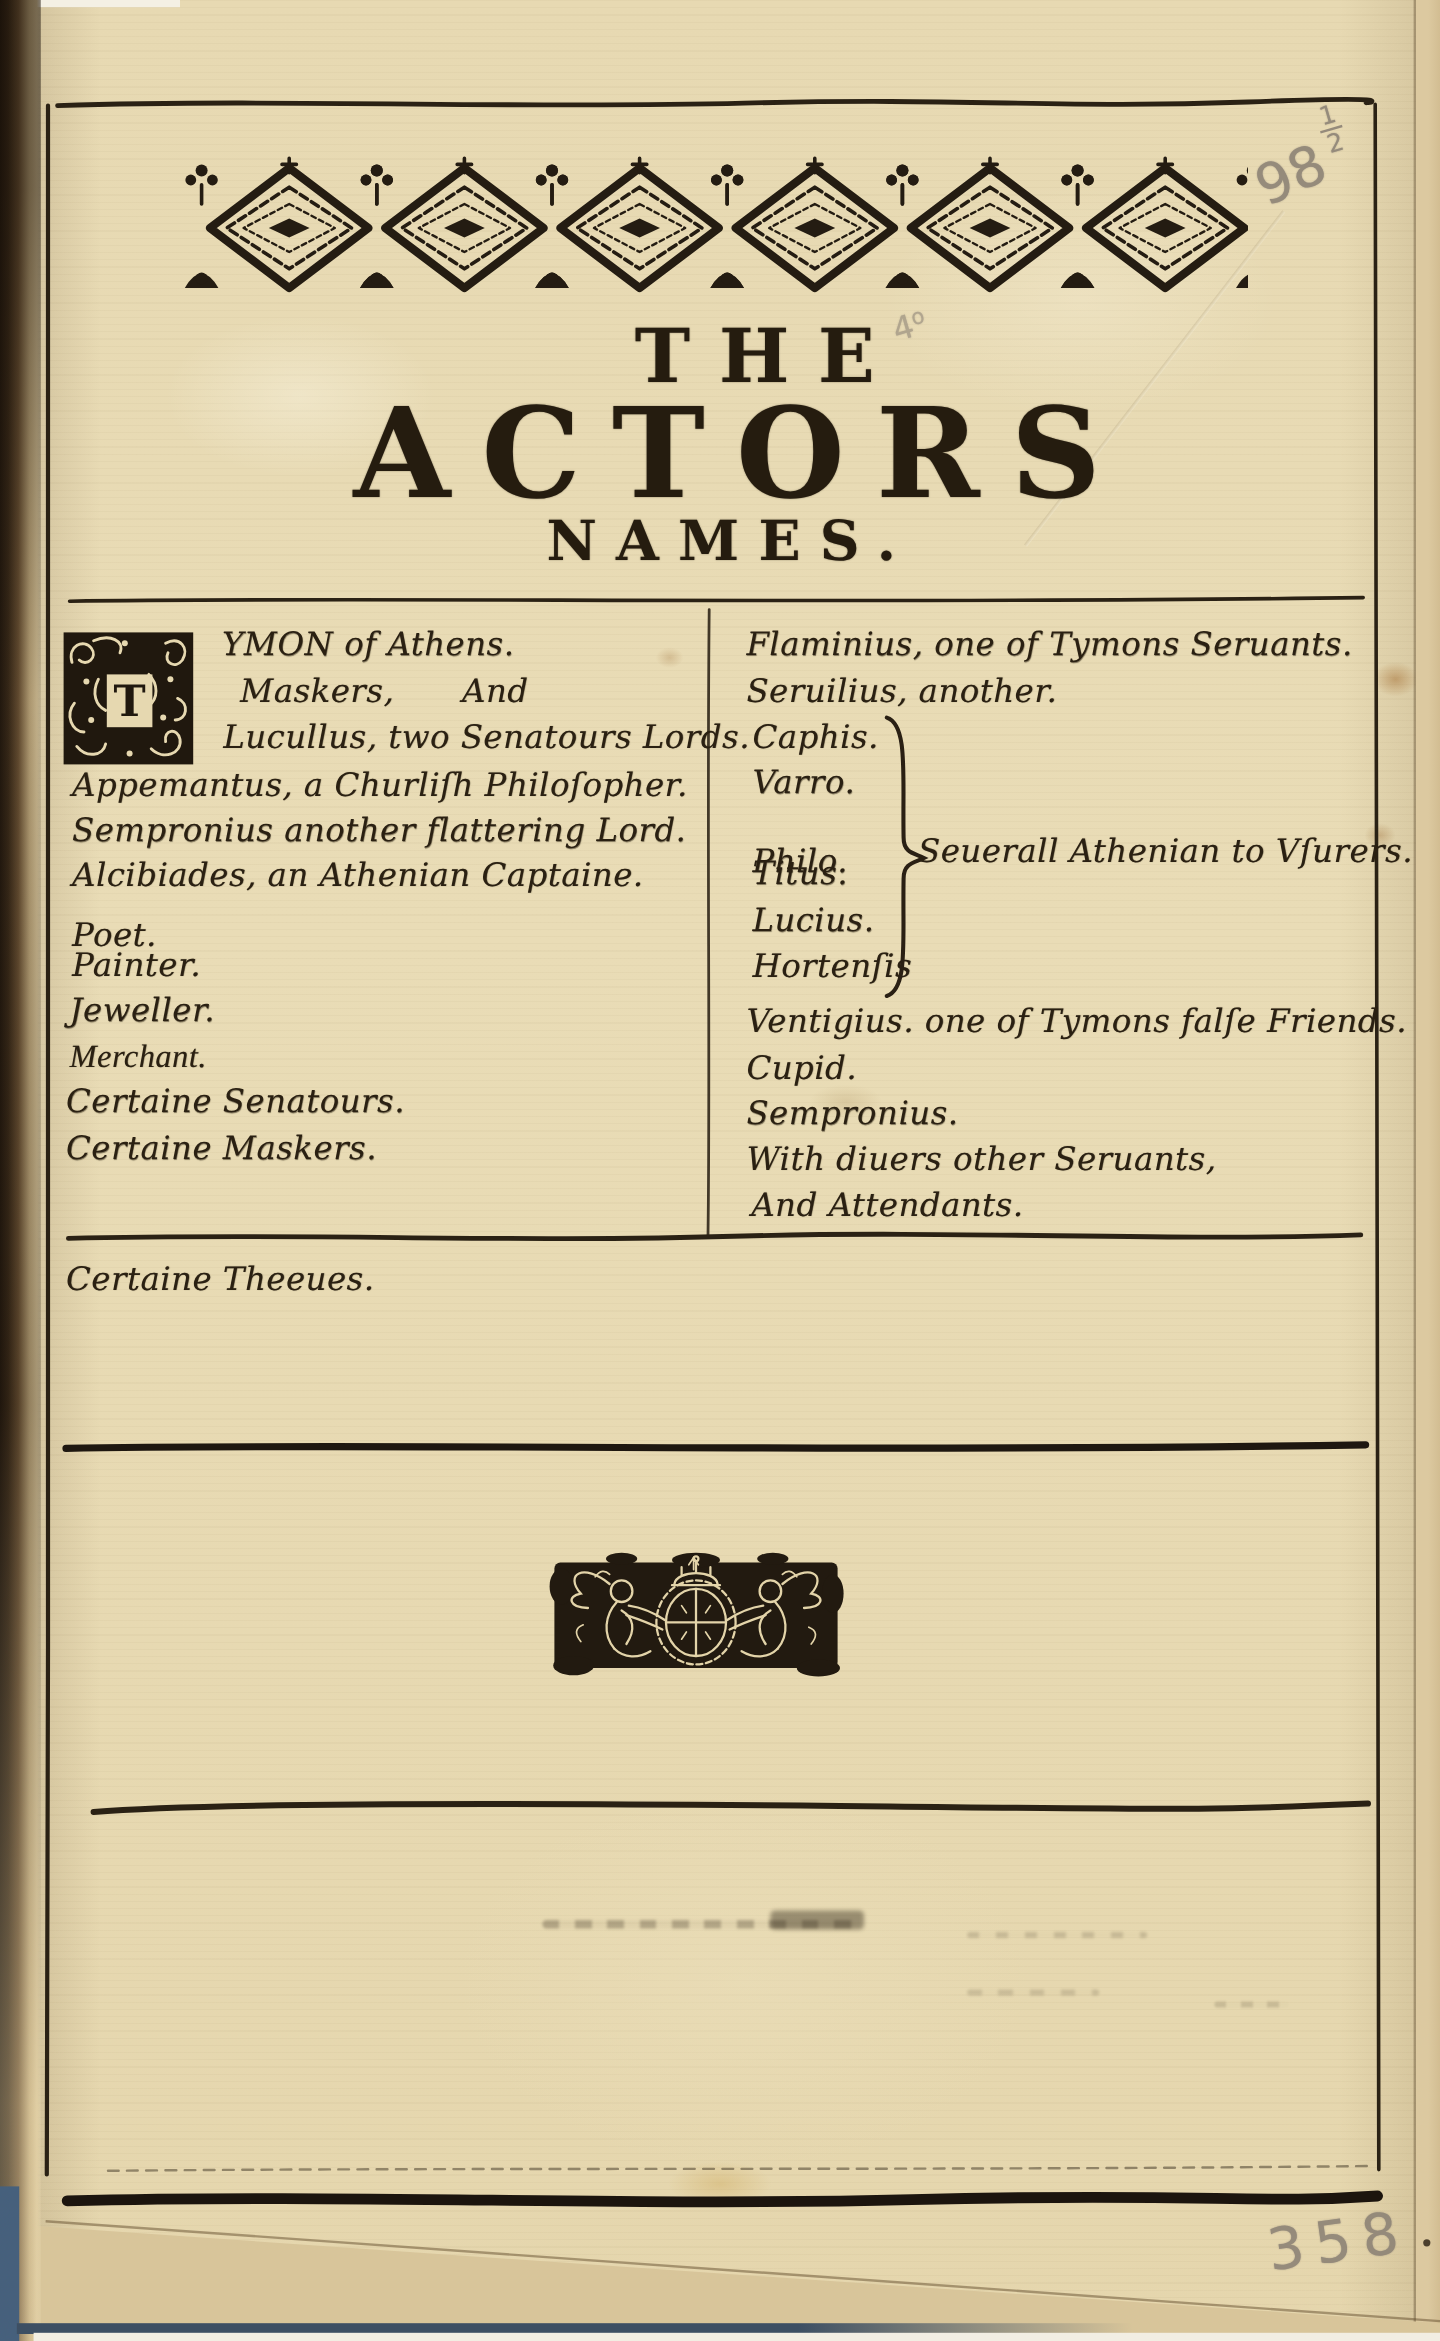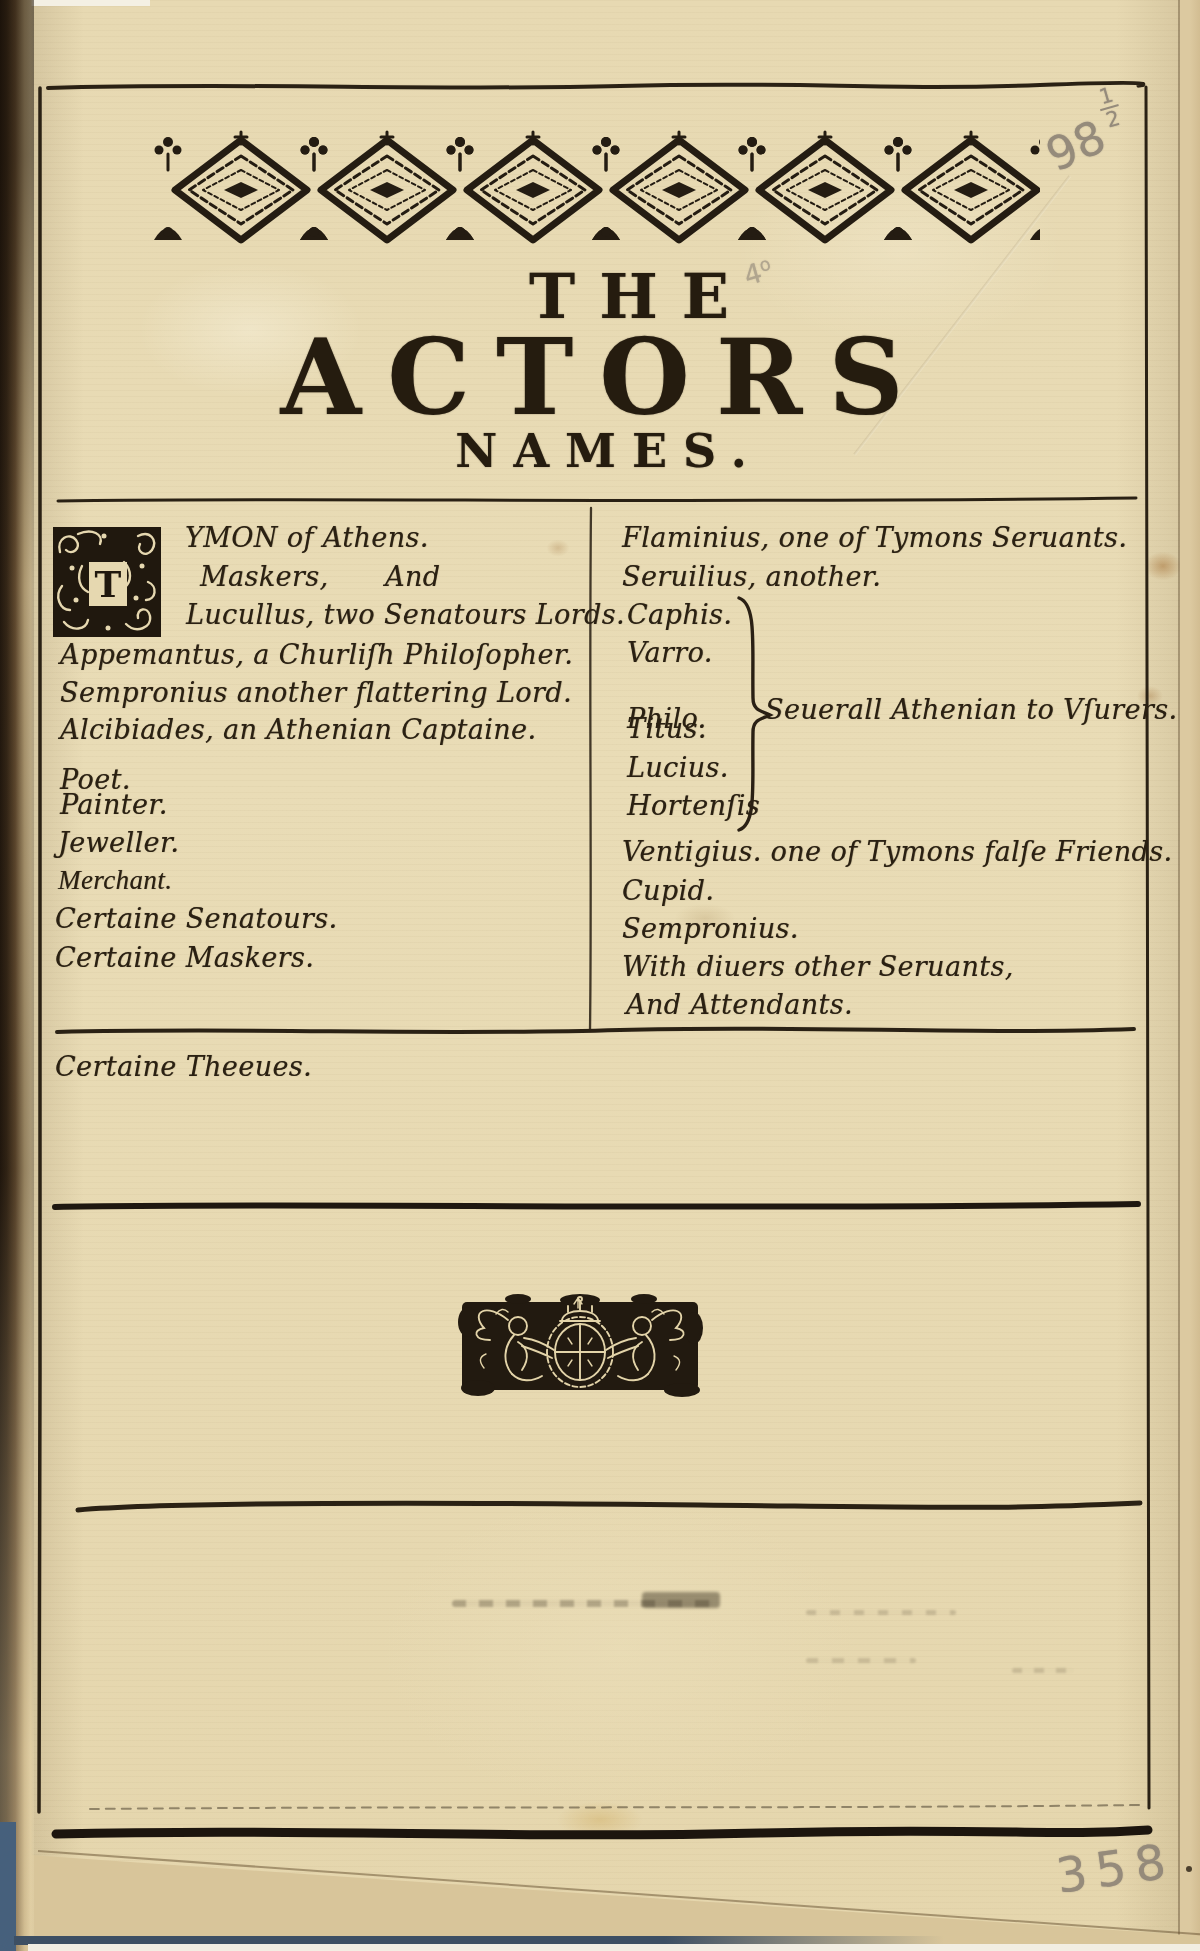--- a/index.html
+++ b/index.html
@@ -25,21 +25,21 @@
     font:italic 27px "DejaVu Serif","Liberation Serif",serif;
     color:#2a2012;letter-spacing:.4px;
     text-shadow:.4px .3px .7px rgba(42,32,16,.55);
   }
   .ttl{
     position:absolute;left:40px;width:1106px;text-align:center;
     font-weight:bold;color:#251c0f;white-space:nowrap;
     text-shadow:0 0 1.3px rgba(37,28,15,.55);
   }
   .t1{top:260px;font-size:62px;letter-spacing:24px;padding-left:24px;margin-left:24px;}
-  .t2{top:316px;font-size:104px;letter-spacing:26px;padding-left:12px;}
+  .t2{top:316px;font-size:104px;letter-spacing:26px;padding-left:26px;}
   .t3{top:424px;font-size:46px;letter-spacing:16px;padding-left:16px;}
   .pencil{
     position:absolute;color:#8d8376;opacity:.9;
     font-family:"DejaVu Sans","Liberation Sans",sans-serif;
     text-shadow:0 0 1.4px rgba(141,131,118,.8);white-space:nowrap;
   }
   .frac{display:inline-block;vertical-align:18px;margin-left:7px;text-align:center;transform:rotate(8deg);}
   .frac .num{display:block;font-size:21px;line-height:20px;border-bottom:2.5px solid #8d8376;padding:0 3px 1px 3px;}
   .frac .den{display:block;font-size:21px;line-height:22px;}
   .smudge{position:absolute;border-radius:4px;}

